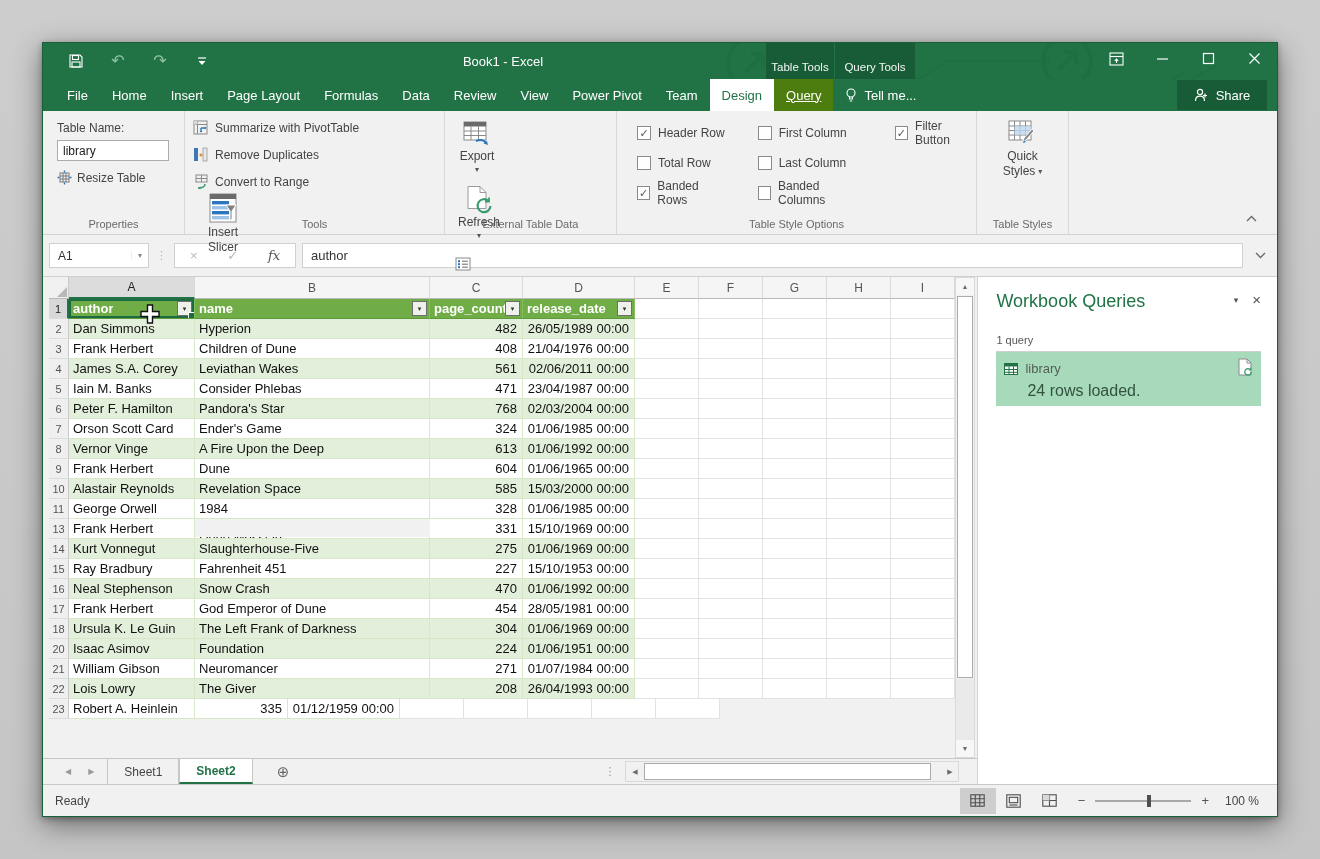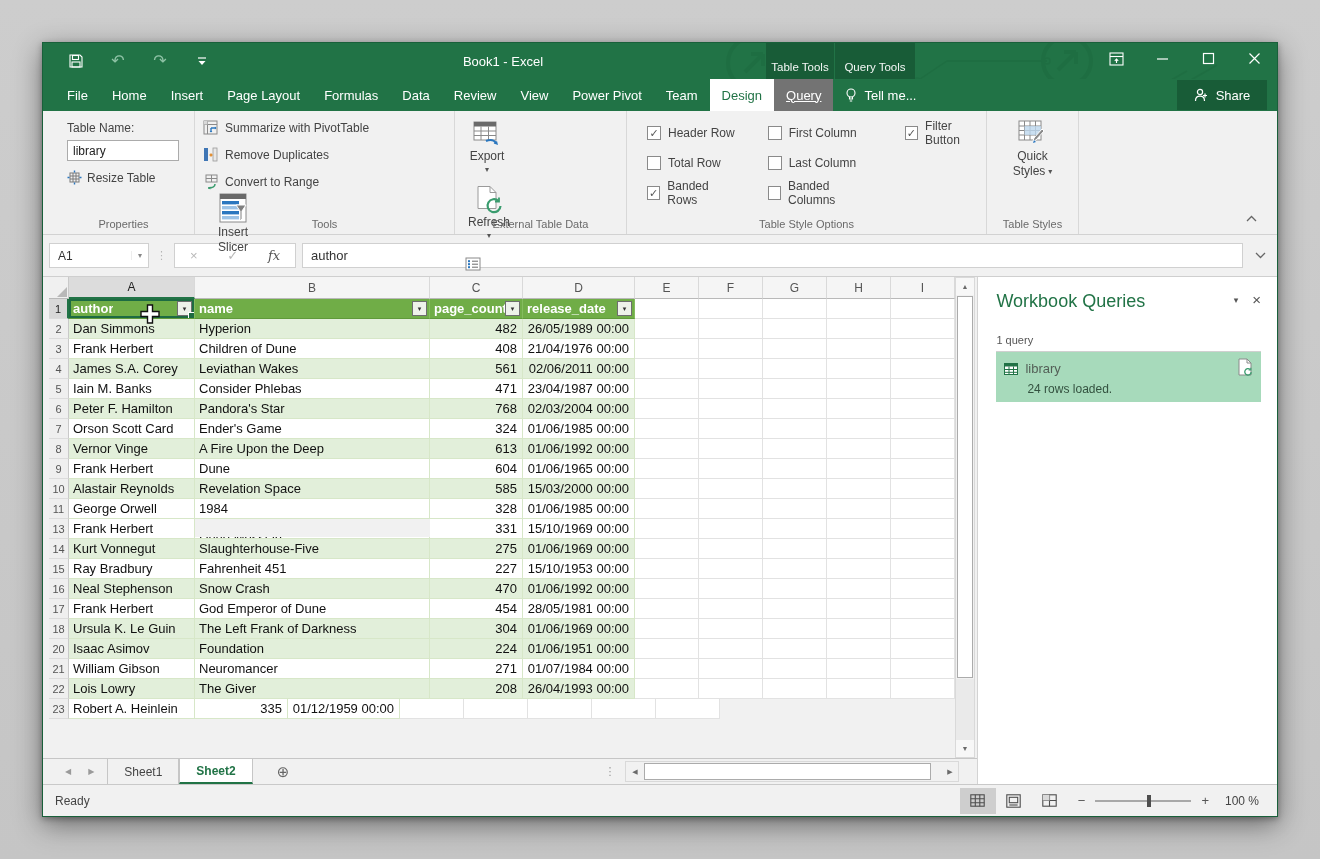--- a/index.html
+++ b/index.html
@@ -20,29 +20,29 @@
   .ctx-wrap { position:absolute; left:723px; top:0; height:36px; display:flex; gap:1px; z-index:2; }
   .ctx { background:#185c37; font-size:11.5px; color:rgba(255,255,255,.95); display:flex; align-items:flex-end; justify-content:center; padding-bottom:6px; }
   .ctx.t1 { width:68px; } .ctx.t2 { width:80px; }
   .win-controls { position:absolute; right:14px; top:7px; display:flex; gap:29px; z-index:2; }
   .win-btn { width:17px; height:17px; display:flex; align-items:center; justify-content:center; }
 
   
   .tabrow { height:32px; background:#217346; display:flex; align-items:stretch; padding-left:12px; position:relative; flex:0 0 auto; z-index:1; }
   .tab { display:flex; align-items:center; padding:0 12px; font-size:13px; color:#fff; cursor:default; white-space:nowrap; }
   .tab.active { background:#fff; color:#217346; }
-  .tab.ctx { background:#737373;text-decoration:underline; }
+  .tab.ctx { background:#4d7c0f;text-decoration:underline; }
   .tellme { display:flex; align-items:center; gap:7px; padding:0 12px; font-size:13px; color:#fff; }
   .share-btn { position:absolute; right:10px; top:1px; height:30px; width:90px; background:#185c37; display:flex; align-items:center; justify-content:center; gap:7px; font-size:13px; color:#fff; }
 
   
   .ribbon { height:124px; background:#f1f1f1; border-bottom:1px solid #d2d2d2; display:flex; position:relative; flex:0 0 auto; }
   .grp { position:relative; border-right:1px solid #d8d8d8; display:flex; flex-direction:column; }
   .grp-label { position:absolute; bottom:4px; left:0; right:0; text-align:center; font-size:11px; color:#6a6a6a; }
-  .g-props { width:142px; padding:10px 12px 0 14px;margin-left:10px; }
+  .g-props { width:142px; padding:10px 12px 0 14px; }
   .tn-label { font-size:12px; color:#444; }
   .tn-input { margin-top:5px; width:112px; height:21px; border:1px solid #ababab; background:#fff; font-size:12px; padding:0 5px; font-family:inherit; color:#222; }
   .resize-row { margin-top:9px; display:flex; align-items:center; gap:5px; font-size:12px; color:#444; }
   .g-tools { width:260px; display:flex; padding:8px 4px 0 8px; }
   .tool-stack { flex:1; display:flex; flex-direction:column; gap:9px; }
   .tool-row { display:flex; align-items:center; gap:6px; font-size:12px; color:#444; height:18px; }
   .big-btn { display:flex; flex-direction:column; align-items:center; font-size:12px; color:#444; line-height:1.25; }
   .slicer { width:60px; padding-top:2px; }
   .g-ext { width:172px; display:flex; padding:8px 2px 0 8px; gap:10px; }
   .exp { width:48px; } .rfr { width:52px; }
@@ -112,21 +112,21 @@
   
   .pane { width:300px; background:#fff; border-left:1px solid #d3d3d3; padding:14px 16px 0 18px; }
   .pane-head { display:flex; align-items:flex-start; }
   .pane-title { font-size:18px; color:#217346; }
   .pane-icons { margin-left:auto; display:flex; gap:14px; color:#555; align-items:center; }
   .pane-dd { font-size:9px; } .pane-x { font-size:15px; }
   .pane-count { margin-top:22px; font-size:11px; color:#555; padding-bottom:5px; border-bottom:1px solid #d0d0d0; }
   .query-item { background:#a7dabb; min-height:46px; padding:6px 8px 6px 8px; display:flex; flex-direction:column; justify-content:center; gap:3px; cursor:default; }
   .qi-row1 { display:flex; align-items:center; gap:7px; font-size:13px; color:#535f57; }
   .qi-doc { margin-left:auto; }
-  .qi-row2 { font-size:12px; color:#33513f; margin-left:23px; }
+  .qi-row2 { font-size:16px; color:#33513f; margin-left:23px; }
 
   
   .statusbar { height:32px; background:#f1f1f1; border-top:1px solid #c9c9c9; display:flex; align-items:center; font-size:12px; color:#444; flex:0 0 auto; }
   .status-text { padding-left:12px; }
   .sb-right { margin-left:auto; display:flex; align-items:center; }
   .view-btn { width:36px; height:26px; display:flex; align-items:center; justify-content:center; }
   .view-btn.active { background:#cecece; }
   .zoom-minus,.zoom-plus { padding:0 10px; font-size:13px; color:#555; }
   .zslider { width:96px; height:2px; background:#a8a8a8; position:relative; }
   .zthumb { position:absolute; left:52px; top:-5px; width:4px; height:12px; background:#4e4e4e; }

